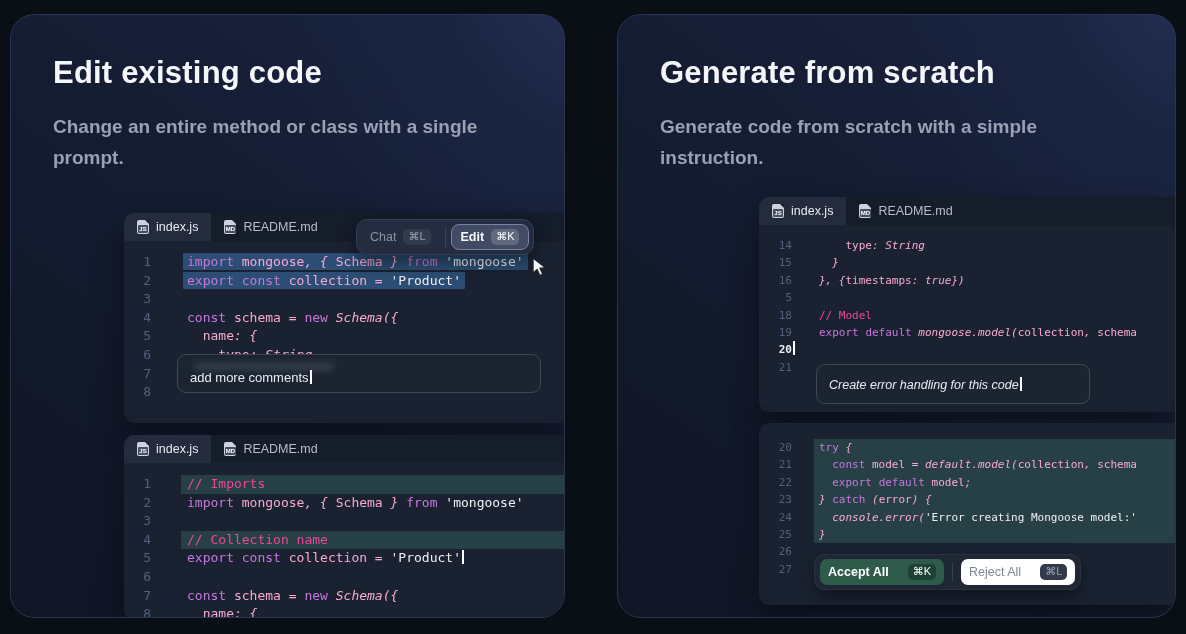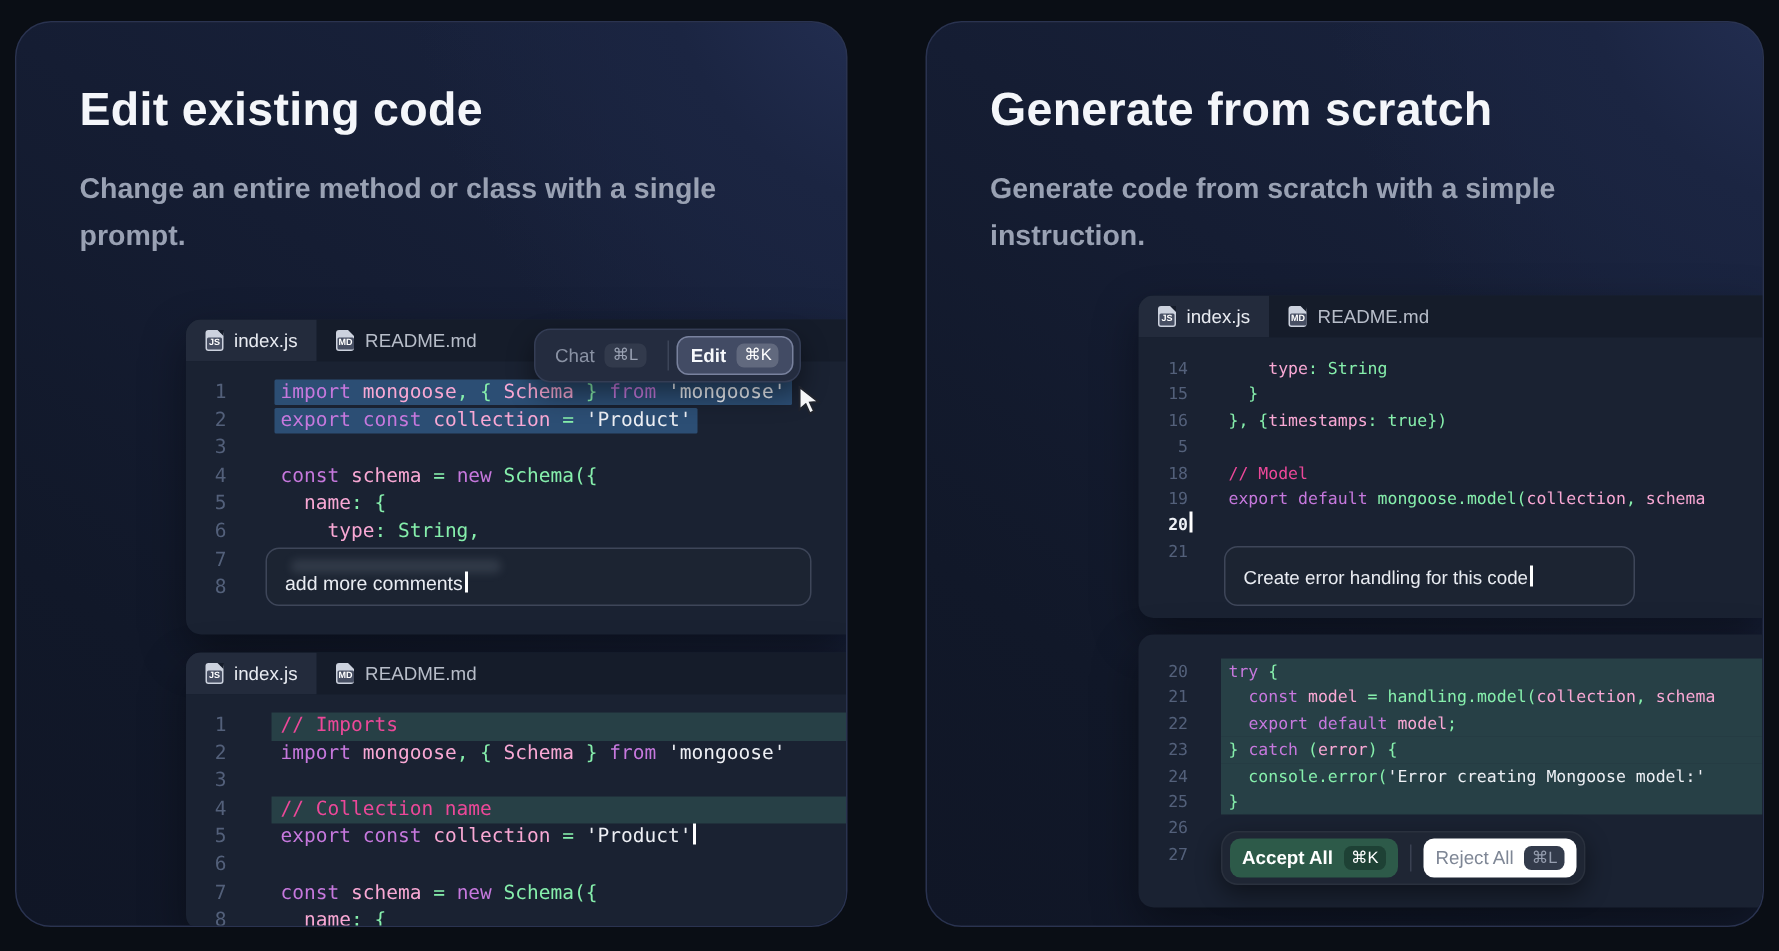--- a/index.html
+++ b/index.html
@@ -62,21 +62,21 @@
   .txt { flex:1; }
   .card1 .txt { margin-left:36px; }
   .card2 .txt { margin-left:27px; }
   .ln.add .txt { background:rgba(78,152,126,0.26); margin-left:30px; padding-left:6px; }
   .card2 .ln.add .txt { margin-left:22px; padding-left:5px; }
 
   .tok-kw { color:#c678dd; }
   .tok-id { color:#f9a8d4; }
   .tok-cm { color:#ec4899; }
   .tok-str{ color:#edeff4; }
-  .tok-pl { color:#86efac; }
+  .tok-pl { color:#f9a8d4;font-style:italic; }
   .sel { background:#2c4e74; border-radius:1px; margin:0 -4px; padding:1px 4px; }
 
   .caret { display:inline-block; width:2px; height:14px; background:#ffffff;
     vertical-align:-2px; margin-left:1px; }
 
   
   .pill {
     position:absolute; left:232px; top:6px; display:flex; align-items:stretch;
     background:#242c3f; border:1px solid #343d55; border-radius:11px; padding:4px;
     box-shadow:0 8px 18px rgba(0,0,0,0.45); z-index:5;
@@ -89,34 +89,34 @@
   .kbd { font-size:11px; border-radius:5px; padding:1px 5px 2px; white-space:nowrap; }
   .btn-chat .kbd { background:#323a4c; color:#9aa2b3; }
   .btn-edit .kbd { background:rgba(255,255,255,0.17); color:#ffffff; font-weight:400; }
 
   
   .prompt {
     position:absolute; background:#1c2432; border:1px solid #3e4659; border-radius:9px;
     color:#e9ecf2; font-size:13px; z-index:6; overflow:hidden;
   }
   .prompt .val { position:absolute; left:12px; white-space:nowrap; }
-  .prompt1 { left:53px; top:152px; width:364px; height:39px; }
+  .prompt1 { left:53px; top:141px; width:364px; height:39px; }
   .prompt1 .val { bottom:7px; }
   .prompt1::before { content:""; position:absolute; left:16px; top:7px; width:140px; height:9px;
     background:rgba(185,195,215,0.14); border-radius:4px; filter:blur(3px); }
-  .prompt2 { left:57px; top:167px; width:274px; height:40px; }
+  .prompt2 { left:57px; top:167px; width:274px; height:40px;font-style:italic; }
   .prompt2 .val { top:12px; font-size:12.5px; }
 
   
   .footer {
     position:absolute; left:55px; top:131px; display:flex; align-items:center;
     background:#1f2634; border:1px solid rgba(255,255,255,0.05); border-radius:11px;
     padding:4px 5px; box-shadow:0 6px 16px rgba(0,0,0,0.45); z-index:6;
   }
-  .footer .btn { display:flex; align-items:center; gap:7px; padding:5px 8px;
+  .footer .btn { display:flex; align-items:center; gap:19px; padding:5px 8px;
     border-radius:7px; font-size:12.5px; cursor:default; }
   .btn-accept { background:#2d5a49; color:#ffffff; font-weight:700; }
   .btn-accept .kbd { background:#1e4135; color:#ffffff; font-weight:400; }
   .btn-reject { background:#ffffff; color:#7e8695; margin-left:8px; }
   .btn-reject .kbd { background:#333b4b; color:#979fb0; }
   .footer .sep { width:1px; height:18px; background:#3a4152; margin-left:8px; }
 
   
   .mouse { position:absolute; z-index:9; }
 </style>
@@ -230,21 +230,21 @@
         <div class="ln"><span class="gut">21</span><span class="txt">&nbsp;</span></div>
       </div>
     <div class="prompt prompt2">
       <span class="val"><span>Create error handling for this code</span><i class="caret"></i></span>
     </div>
   </div>
 
   <div class="editor" style="left:141px; top:408px; right:0; height:182px; border-radius:10px 0 0 10px;">
     <div class="code" style="padding-top:16px;">
         <div class="ln add"><span class="gut">20</span><span class="txt"><span class="tok-kw">try</span><span class="tok-pl"> {</span></span></div>
-        <div class="ln add"><span class="gut">21</span><span class="txt"><span class="tok-pl">  </span><span class="tok-kw">const</span><span class="tok-pl"> </span><span class="tok-id">model</span><span class="tok-pl"> = handling.model(</span><span class="tok-id">collection</span><span class="tok-pl">, </span><span class="tok-id">schema</span></span></div>
+        <div class="ln add"><span class="gut">21</span><span class="txt"><span class="tok-pl">  </span><span class="tok-kw">const</span><span class="tok-pl"> </span><span class="tok-id">model</span><span class="tok-pl"> = default.model(</span><span class="tok-id">collection</span><span class="tok-pl">, </span><span class="tok-id">schema</span></span></div>
         <div class="ln add"><span class="gut">22</span><span class="txt"><span class="tok-pl">  </span><span class="tok-kw">export</span><span class="tok-pl"> </span><span class="tok-kw">default</span><span class="tok-pl"> </span><span class="tok-id">model</span><span class="tok-pl">;</span></span></div>
         <div class="ln add"><span class="gut">23</span><span class="txt"><span class="tok-pl">} </span><span class="tok-kw">catch</span><span class="tok-pl"> (</span><span class="tok-id">error</span><span class="tok-pl">) {</span></span></div>
         <div class="ln add"><span class="gut">24</span><span class="txt"><span class="tok-pl">  console.error(</span><span class="tok-str">'Error creating Mongoose model:'</span></span></div>
         <div class="ln add"><span class="gut">25</span><span class="txt"><span class="tok-pl">}</span></span></div>
         <div class="ln"><span class="gut">26</span><span class="txt">&nbsp;</span></div>
         <div class="ln"><span class="gut">27</span><span class="txt">&nbsp;</span></div>
       </div>
     <div class="footer">
       <div class="btn btn-accept">
         <span>Accept All</span>

